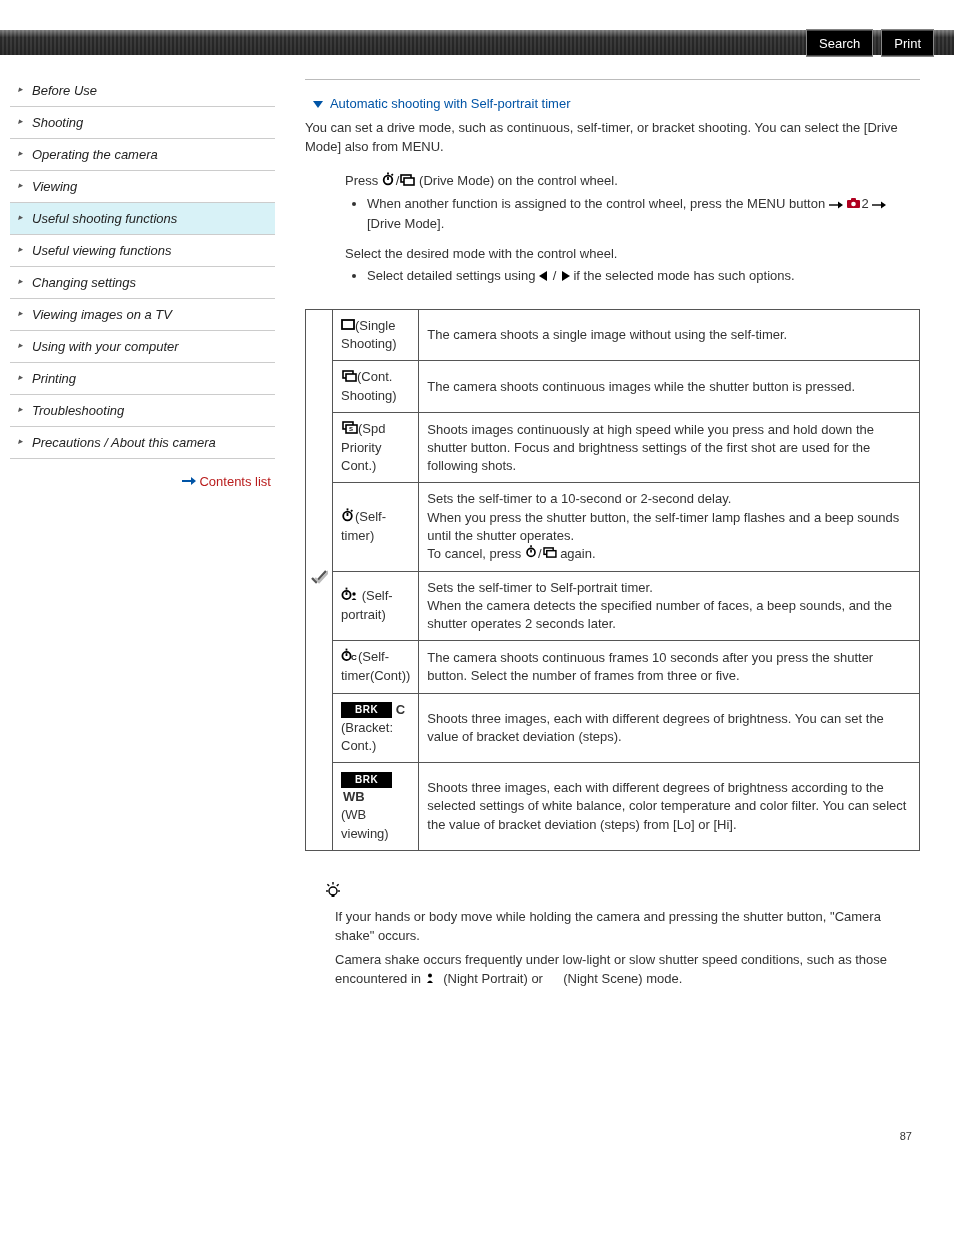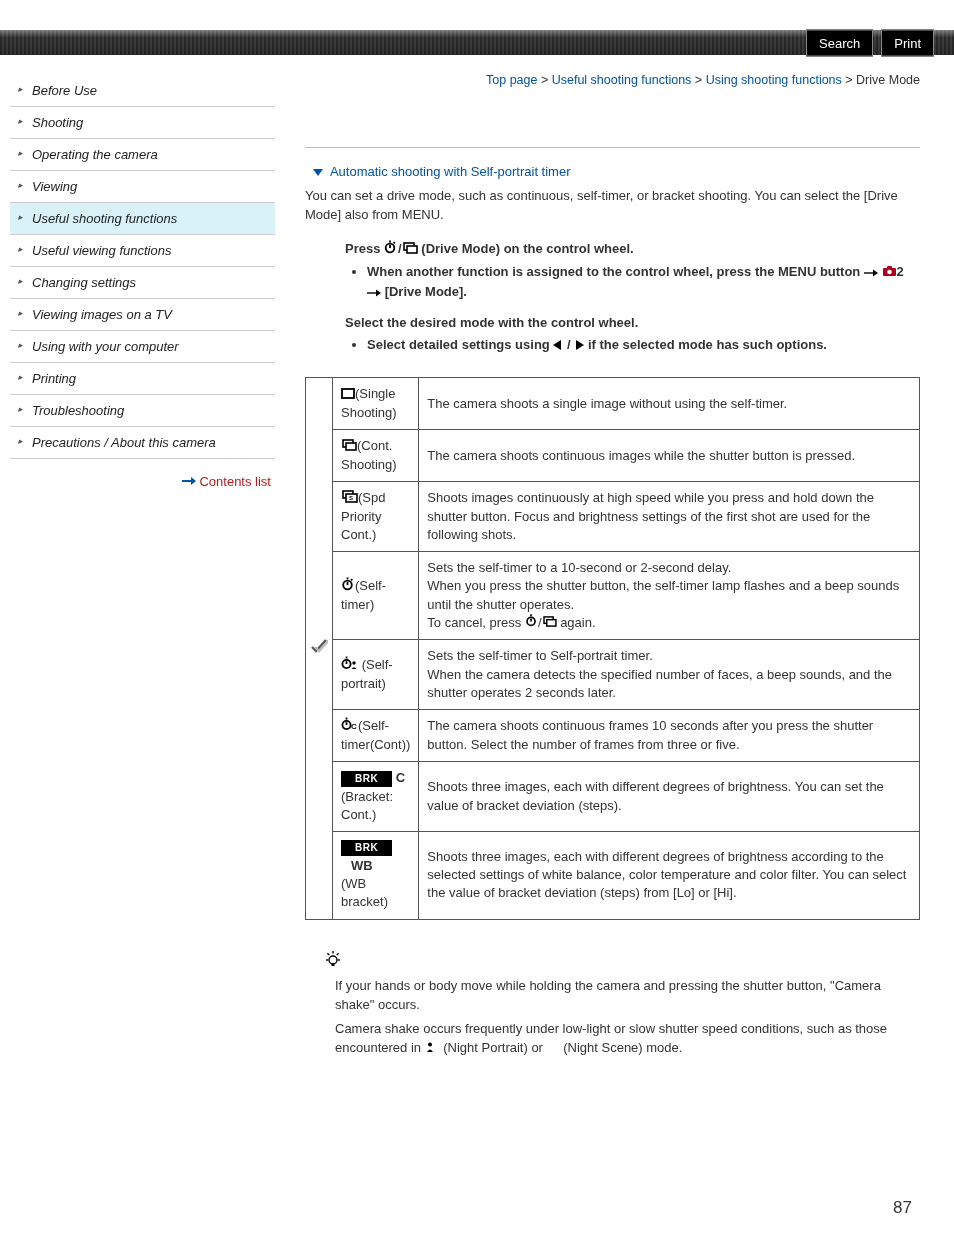--- a/index.html
+++ b/index.html
@@ -63,44 +63,44 @@
   .breadcrumb a{ color:#0054a6; text-decoration:none; cursor:pointer; }
   hr.sep{ border:none; border-top:1px solid #bbb; margin:6px 0 16px; }
   .anchor-link{ color:#0054a6; cursor:pointer; }
   .anchor-row{ margin:0 0 8px; padding-left:8px; }
   .anchor-row .tri{
     display:inline-block; width:0;height:0;
     border-left:5px solid transparent;border-right:5px solid transparent;
     border-top:7px solid #0054a6; margin-right:4px; vertical-align:middle;
   }
   .intro{ margin-bottom:14px; line-height:1.45; }
-  .steps{ padding-left:40px; margin-bottom:22px;font-weight:bold; }
+  .steps{ padding-left:40px; margin-bottom:22px; }
   .steps .step{ margin-bottom:10px; line-height:1.5; }
   .sub-bullet{
     list-style:disc; padding-left:22px; margin-top:3px; line-height:1.5;
   }
   .inline-icon{ display:inline-block; vertical-align:middle; }
   table.modes{
     border-collapse:collapse; width:100%; margin-bottom:30px;
   }
   table.modes td{
     border:1px solid #555; padding:7px 8px; vertical-align:middle;
     font-size:13px; line-height:1.4;
   }
   table.modes td.iconcell{ width:26px; text-align:center; padding:6px 4px;}
   table.modes td.namecell{ width:84px; }
   .hint-icon{ font-size:16px; padding-left:20px; margin-bottom:4px;}
   .hint-block{ padding-left:30px; line-height:1.5; }
   .hint-block p{ margin-bottom:4px; }
-  .page-num{ text-align:right; font-size:17px; margin-top:140px; padding-right:8px;}
+  .page-num{ text-align:right; font-size:11px; margin-top:140px; padding-right:8px;}
   .brk-badge{
     display:inline-block; background:#000; color:#fff; font-weight:bold;
     font-size:10px; padding:1px 14px; letter-spacing:.5px; vertical-align:middle;
   }
-  .wb-label{ font-weight:bold; margin-left:10px;}
+  .wb-label{ font-weight:bold; margin-left:2px;}
 </style>
 </head>
 <body>
 
 <div class="header-bar">
   <div class="top-buttons">
     <button class="top-btn">Search</button>
     <button class="top-btn">Print</button>
   </div>
 </div>
@@ -126,23 +126,20 @@
         <svg width="14" height="10" viewBox="0 0 14 10">
             <line x1="0" y1="5" x2="11" y2="5" stroke="#0054a6" stroke-width="2"></line>
             <polygon points="14,5 9,1 9,9" fill="#0054a6"></polygon>
           </svg>
       </span>
       <a class="contents-link">Contents list</a>
     </div>
   </nav>
 
   <main class="main">
-    <div class="breadcrumb">
-      <a>Top page</a><span> &gt; </span><a>Useful shooting functions</a><span> &gt; </span><a>Using shooting functions</a><span> &gt; </span><span>Drive Mode</span>
-    </div>
 
     <hr class="sep">
 
     <div class="anchor-row">
       <span class="tri"></span>
       <a class="anchor-link">Automatic shooting with Self-portrait timer</a>
     </div>
 
     <p class="intro">You can set a drive mode, such as continuous, self-timer, or bracket shooting. You can select the [Drive Mode] also from MENU.</p>
 
@@ -283,21 +280,21 @@
         <td>The camera shoots continuous frames 10 seconds after you press the shutter button. Select the number of frames from three or five.</td>
       </tr>
       <tr>
         <td class="namecell">
           <span class="brk-badge">BRK</span> <b>C</b><br><span>(Bracket: Cont.)</span>
         </td>
         <td>Shoots three images, each with different degrees of brightness. You can set the value of bracket deviation (steps).</td>
       </tr>
       <tr>
         <td class="namecell">
-          <span class="brk-badge">BRK</span><span class="wb-label">WB</span><br><span>(WB bracket)</span>
+          <span class="brk-badge">BRK</span><span class="wb-label">WB</span><br><span>(WB viewing)</span>
         </td>
         <td>Shoots three images, each with different degrees of brightness according to the selected settings of white balance, color temperature and color filter. You can select the value of bracket deviation (steps) from [Lo] or [Hi].</td>
       </tr>
     </tbody>
       </table>
 
     <div class="hint-icon">
       <svg width="16" height="18" viewBox="0 0 16 18">
           <circle cx="8" cy="10" r="4" fill="none" stroke="#000" stroke-width="1.4"></circle>
           <rect x="6.5" y="13.5" width="3" height="2.5" fill="#000"></rect>

